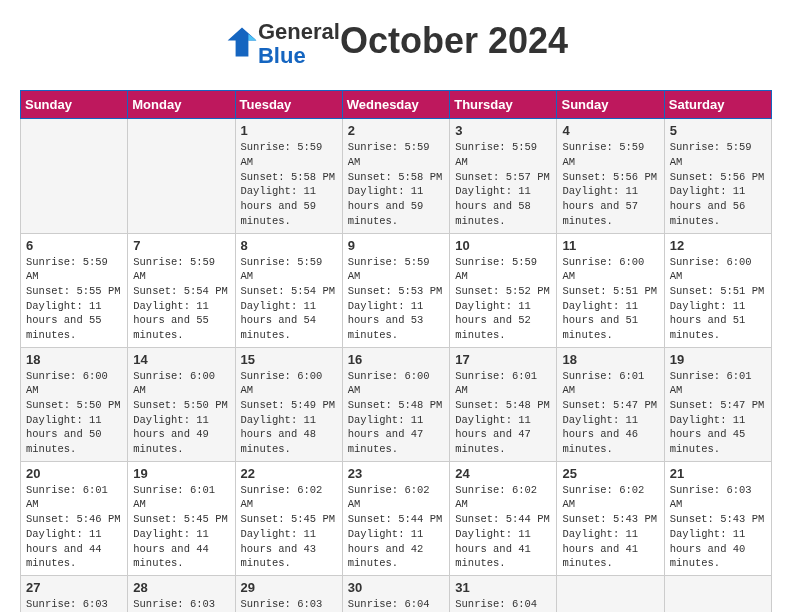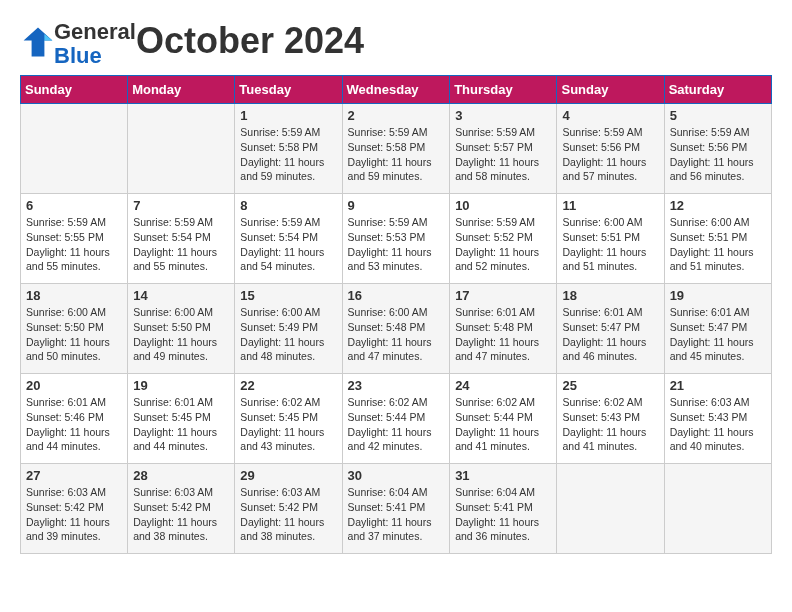--- a/index.html
+++ b/index.html
@@ -5,23 +5,23 @@
     * { box-sizing: border-box; margin: 0; padding: 0; }
     body {
       font-family: Arial, sans-serif;
       background: #fff;
       width: 792px;
       min-height: 612px;
       padding: 20px;
     }
     .header {
       display: flex;
-      justify-content: flex-start;
+      justify-content: center;
       align-items: flex-start;
-      margin-bottom: 7px;
+      margin-bottom: 22px;
     }
     .logo {
       display: flex;
       align-items: center;
     }
     .logo-text {
       font-size: 22px;
       font-weight: bold;
       line-height: 1.1;
     }
@@ -81,20 +81,21 @@
       font-size: 13px;
       font-weight: bold;
       color: #333;
       display: block;
       margin-bottom: 2px;
     }
     .cell-info {
       font-size: 10.5px;
       color: #333;
       line-height: 1.4;
+      font-family: Liberation Mono, monospace;
     }
     .empty-cell {
       background-color: inherit;
     }
   </style>
 </head>
 <body>
 
 <div class="header">
   <div class="logo">

